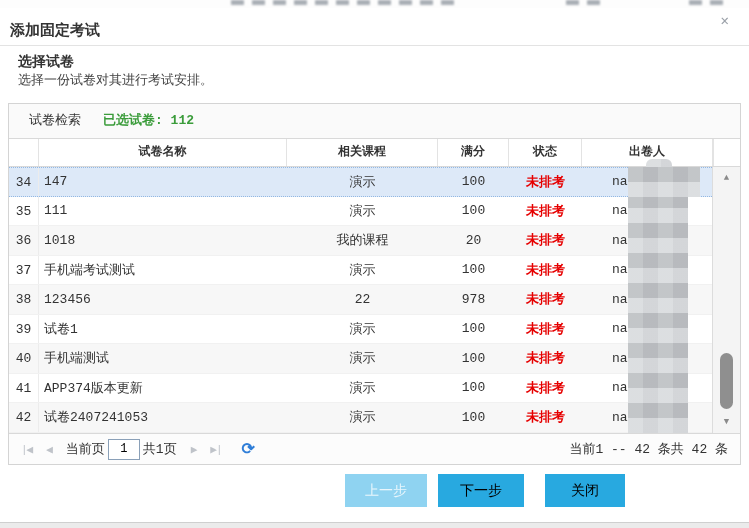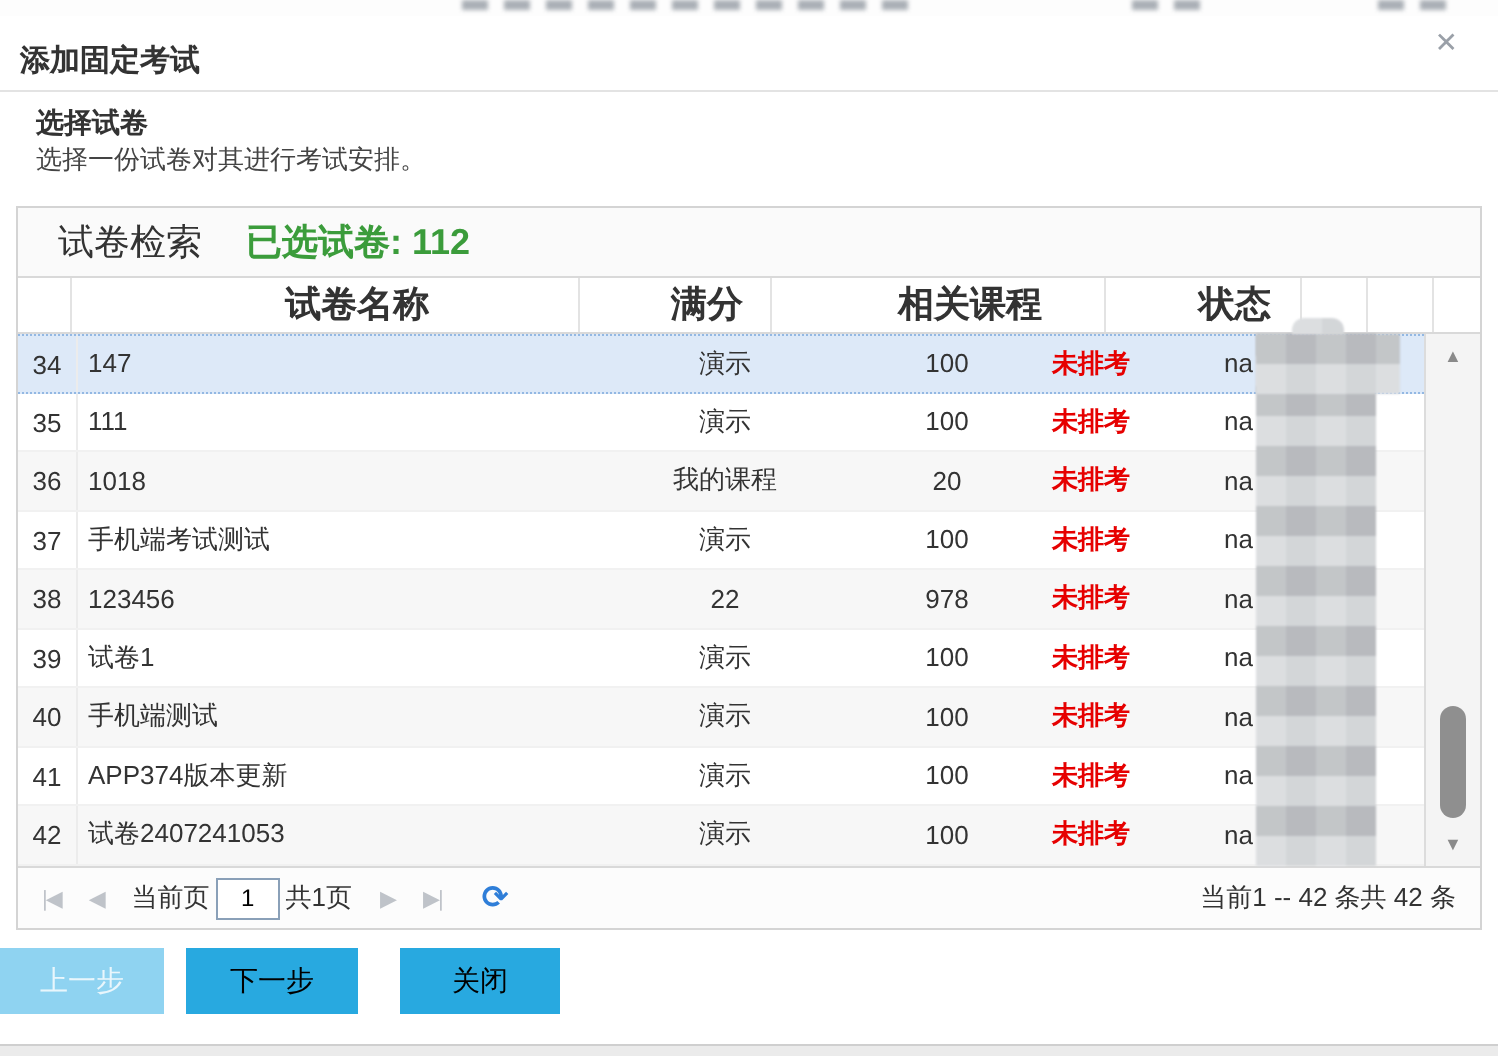--- a/index.html
+++ b/index.html
@@ -10,35 +10,35 @@
   }
   
   .bg-top{position:absolute;top:0;left:0;width:749px;height:8px;background:#fdfdfd;}
   .bg-frag{position:absolute;top:0;height:5px;background:repeating-linear-gradient(90deg,#8e959e 0 13px,transparent 13px 21px);filter:blur(1px);opacity:.75;}
   .frag1{left:231px;width:228px;}
   .frag2{left:566px;width:42px;}
   .frag3{left:689px;width:34px;}
   .bg-bottom{position:absolute;left:0;top:523px;width:749px;height:5px;background:#ebebeb;}
 
   
-  .dialog{position:absolute;top:8px;left:0;width:749px;height:514px;background:#fff;border-bottom:1px solid #cfcfcf;}
+  .dialog{position:absolute;top:8px;left:0;width:749px;height:514px;background:#fff;border-bottom:1px solid #cfcfcf;font-family:Liberation Mono, monospace;}
   .dialog-title{position:absolute;left:10px;top:13px;font-size:15px;font-weight:bold;color:#333;}
   .close-btn{position:absolute;right:20px;top:4px;font-size:14px;color:#9aa0a8;cursor:pointer;line-height:18px;}
   .title-sep{position:absolute;top:37px;left:0;width:749px;border-top:1px solid #e3e3e3;}
 
   .step-heading{position:absolute;left:18px;top:45px;font-size:14px;font-weight:bold;color:#333;}
   .step-desc{position:absolute;left:18px;top:63px;font-size:13px;color:#444;}
 
   
   .grid-box{position:absolute;left:8px;top:95px;width:731px;border:1px solid #d4d4d4;background:#fff;}
-  .search-bar{height:34px;line-height:34px;background:#fafafa;border-bottom:1px solid #d9d9d9;font-size:18px;display:flex;align-items:center;text-align:right;}
+  .search-bar{height:34px;line-height:34px;background:#fafafa;border-bottom:1px solid #d9d9d9;font-size:13px;display:flex;align-items:center;text-align:right;}
   .search-label{margin-left:20px;color:#333;cursor:pointer;}
   .selected-info{margin-left:22px;color:#3b9c3b;font-weight:bold;}
 
-  .thead{display:flex;height:27px;line-height:27px;border-bottom:1px solid #d9d9d9;background:#fff;font-size:18px;font-weight:bold;gap:32px;}
+  .thead{display:flex;height:27px;line-height:27px;border-bottom:1px solid #d9d9d9;background:#fff;font-size:12px;font-weight:bold;}
   .thead::after{content:"";width:26px;border-left:1px solid #e3e3e3;}
   .th{text-align:center;border-right:1px solid #e3e3e3;box-sizing:border-box;overflow:hidden;white-space:nowrap;}
 
   .tbodywrap{display:flex;height:266px;position:relative;}
   .rows-col{flex:1;position:relative;}
   .row{display:flex;height:29.5px;align-items:center;font-size:13px;border-bottom:1px solid #f1f1f1;box-sizing:border-box;background:#fff;cursor:pointer;}
   .row.stripe{background:#f7f7f7;}
   .row.sel{background:#dde9f8;border-top:1px dotted #93b8e3;border-bottom:1px dotted #93b8e3;}
   .td{box-sizing:border-box;overflow:hidden;white-space:nowrap;}
   .c0{width:30px;text-align:center;border-right:1px solid #ececec;align-self:stretch;line-height:29.5px;}
@@ -71,21 +71,21 @@
   
   .pager{display:flex;align-items:center;height:31px;background:#fcfcfc;border-top:1px solid #d9d9d9;font-size:13px;padding:0 12px;box-sizing:border-box;}
   .pg-ico{color:#bfc3c9;font-size:11px;margin-right:14px;cursor:pointer;letter-spacing:-1px;}
   .pg-text{margin-right:3px;}
   .pg-input{width:26px;height:17px;border:1px solid #8aa0b8;font-size:12px;text-align:center;margin-right:3px;font-family:inherit;}
   .pg-after{margin-right:14px;}
   .pg-refresh{color:#2f7ed8;font-size:16px;font-weight:bold;margin-left:6px;cursor:pointer;}
   .pg-range{margin-left:auto;color:#333;}
 
   
-  .footer{position:absolute;left:0;top:466px;width:609px;display:flex;justify-content:flex-start;gap:11px;}
+  .footer{position:absolute;left:16px;top:466px;width:609px;display:flex;justify-content:flex-end;gap:11px;}
   .btn{height:33px;border:none;color:#000000;font-size:14px;font-family:inherit;cursor:pointer;padding:0 22px;}
   .btn-prev{background:#8fd3f1;color:rgba(255,255,255,.8);cursor:default;padding:0 20px;}
   .btn-next{background:#28a9e0;}
   .btn-close{background:#28a9e0;padding:2px 26px;margin-left:10px;}
 </style>
 </head>
 <body>
 
 <div class="bg-top">
   <div class="bg-frag frag1"></div>
@@ -103,22 +103,22 @@
 
   <div class="grid-box">
     <div class="search-bar">
       <span class="search-label">试卷检索</span>
       <span class="selected-info">已选试卷: 112</span>
     </div>
 
     <div class="thead">
         <div class="th c0"></div>
         <div class="th c1">试卷名称</div>
+        <div class="th c2">相关课程</div>
         <div class="th c3">满分</div>
-        <div class="th c2">相关课程</div>
         <div class="th c4">状态</div>
         <div class="th c5">出卷人</div>
       </div>
 
     <div class="tbodywrap">
       <div class="rows-col">
           <div class="row sel">
             <div class="td c0">34</div>
             <div class="td c1">147</div>
             <div class="td c2">演示</div>

